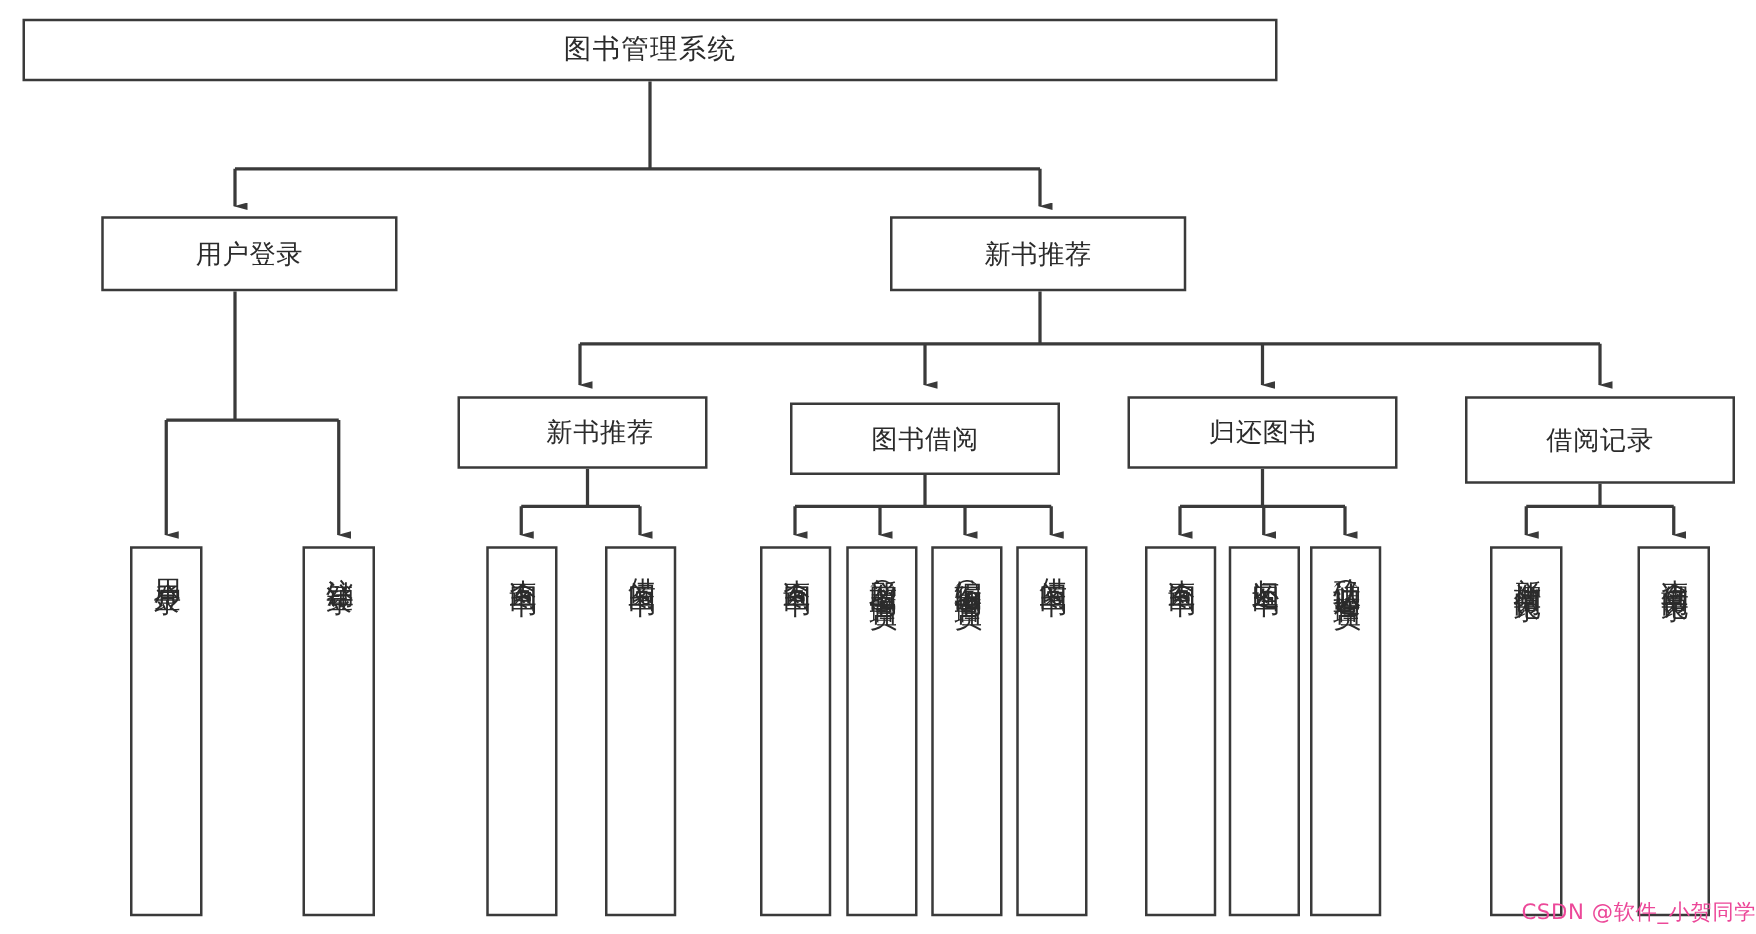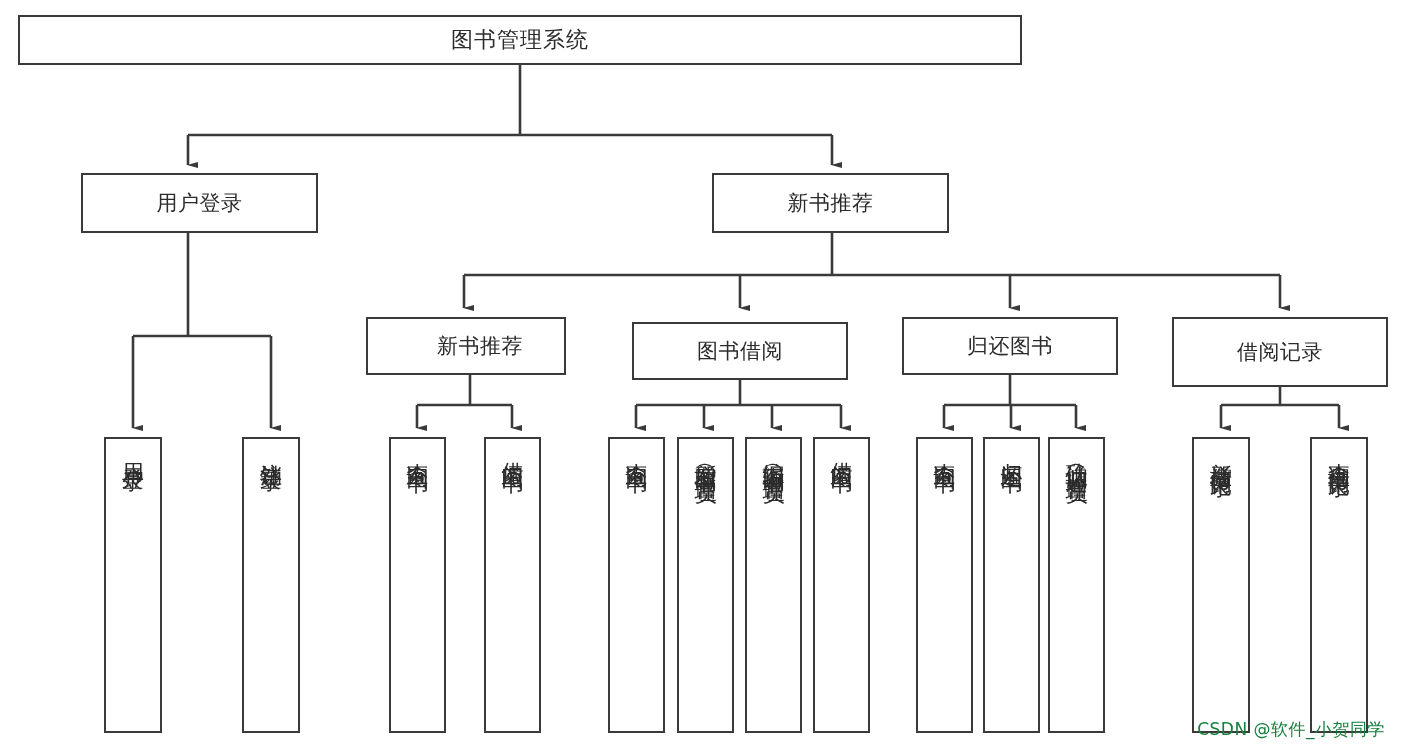--- a/index.html
+++ b/index.html
@@ -58,24 +58,24 @@
   .node.vertical .node-label {
     writing-mode: vertical-rl;
     text-orientation: upright;
     font-size: 22px;
     letter-spacing: 3px;
     line-height: 1;
     white-space: nowrap;
   }
   #watermark {
     position: absolute;
-    right: 20px;
+    right: 0;
     bottom: 6px;
     font-size: 17px;
-    color: #15803d;
+    color: #ec4899;
     letter-spacing: 0.5px;
     user-select: none;
     white-space: nowrap;
   }
 </style>
 </head>
 <body>
 
 <div id="diagram-root">
 

